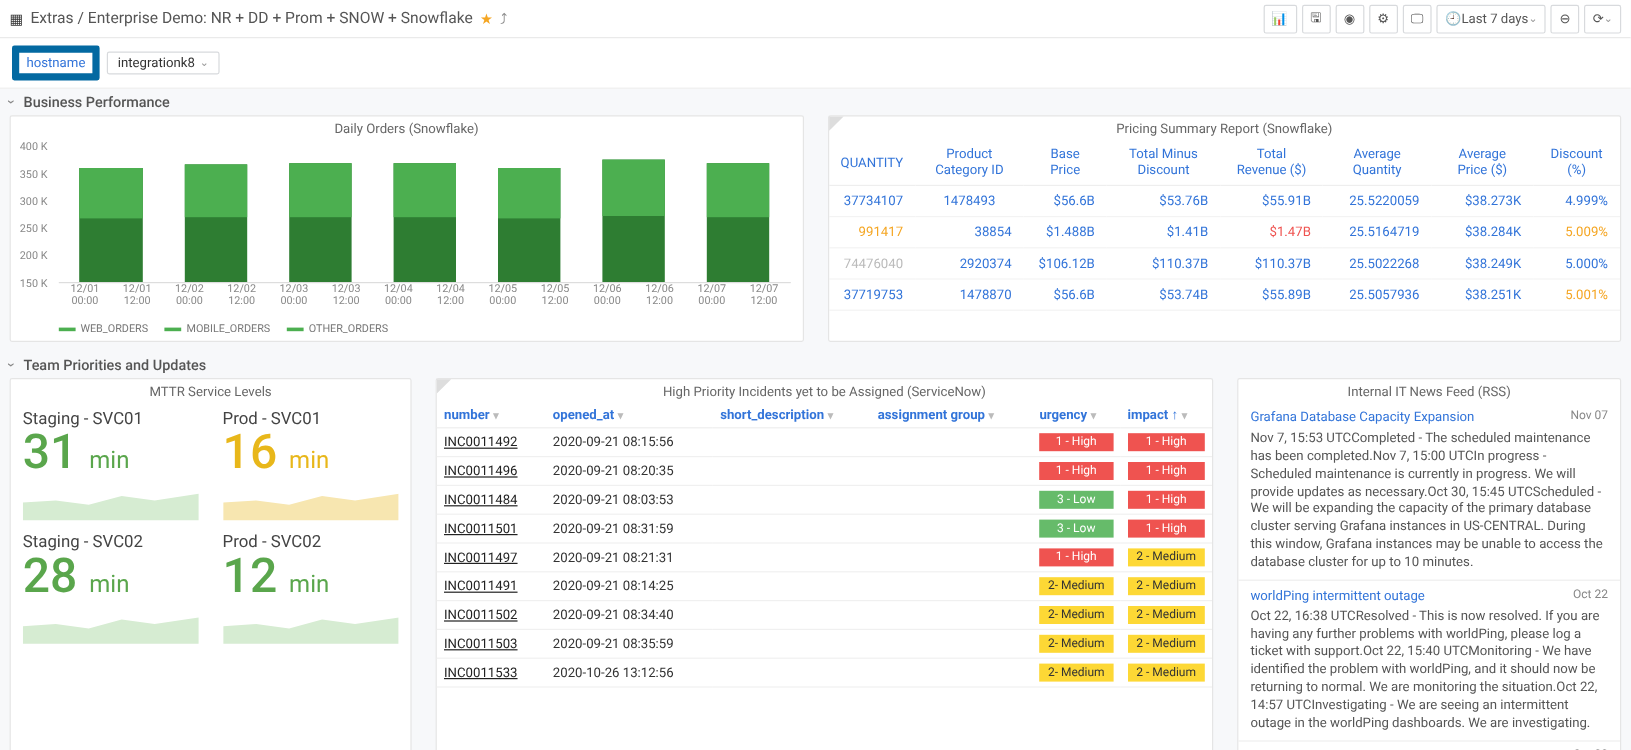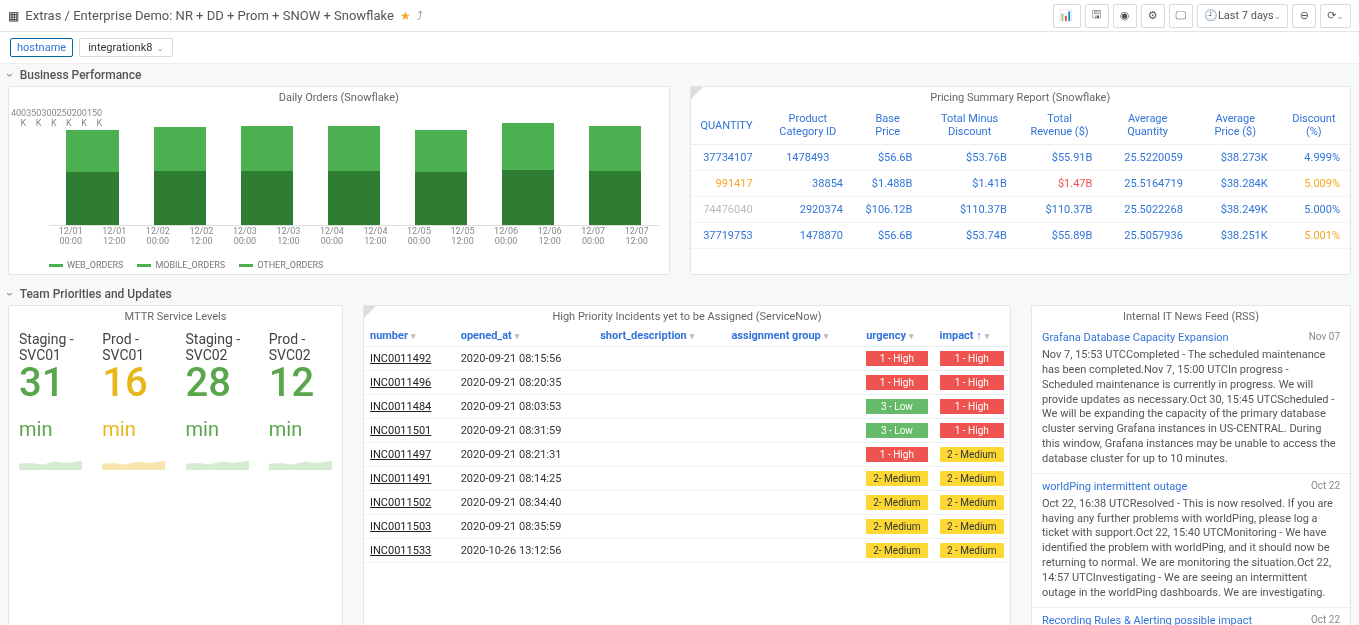--- a/index.html
+++ b/index.html
@@ -3,45 +3,45 @@
 <meta charset="utf-8">
 <style>
   html,body{margin:0;padding:0;font-family:Roboto,"Helvetica Neue",Arial,sans-serif;font-size:12px;color:#333;background:#f7f8fa}
   *{box-sizing:border-box}
   .topbar{display:flex;align-items:center;height:32px;padding:0 8px;background:#fff;border-bottom:1px solid #e5e5e5;gap:6px}
   .topbar .title{font-size:13px;color:#555}
   .topbar .star{color:#f5a623}
   .topbar .right{margin-left:auto;display:flex;gap:4px}
   .tb-btn{border:1px solid #d8dadd;background:#fff;height:24px;min-width:24px;border-radius:2px;display:flex;align-items:center;justify-content:center;font-size:11px;color:#555;padding:0 6px;cursor:pointer}
   .varrow{display:flex;align-items:center;gap:6px;padding:6px 10px;background:#fff;border-bottom:1px solid #eee}
-  .varlabel{color:#3274d9;border:1px solid #0369a1;padding:2px 6px;border-radius:2px;font-size:11px}
+  .varlabel{color:#3274d9;border:6px solid #0369a1;padding:2px 6px;border-radius:2px;font-size:11px}
   .vardrop{border:1px solid #d8dadd;background:#fff;padding:2px 8px;border-radius:2px;font-size:11px;color:#333;display:flex;align-items:center;gap:4px;cursor:pointer}
   .row-header{display:flex;align-items:center;gap:4px;padding:4px 8px;font-size:12px;font-weight:500;color:#555;cursor:pointer}
   .row-header::before{content:"›";display:inline-block;transform:rotate(90deg);margin-right:4px;color:#888}
   .panels{display:flex;gap:20px;padding:0 8px 8px 8px}
   .panel{background:#fff;border:1px solid #e5e5e5;border-radius:2px;position:relative;flex:1;min-height:80px}
   .panel-title{text-align:center;font-size:11px;color:#666;padding:4px 0 2px 0}
   .panel-corner{position:absolute;top:0;left:0;width:0;height:0;border-top:12px solid #ddd;border-right:12px solid transparent;cursor:pointer}
   
   .bar-chart{height:150px;padding:0 10px 0 40px;position:relative}
-  .yaxis{position:absolute;left:2px;top:0;bottom:24px;width:36px;display:flex;flex-direction:row;justify-content:space-between;font-size:9px;color:#888;text-align:right;padding:2px 2px 0 0}
+  .yaxis{position:absolute;left:2px;top:0;bottom:24px;width:36px;display:flex;flex-direction:column;justify-content:space-between;font-size:9px;color:#888;text-align:center;padding:2px 2px 0 0}
   .bars{display:flex;height:120px;align-items:flex-end;gap:0;border-bottom:1px solid #ddd}
   .slot{flex:1;display:flex;align-items:flex-end;justify-content:center;height:100%;padding:0 4px;position:relative}
   .bar{width:66%;background:#2e7d32;position:relative}
   .bar .light{position:absolute;left:0;right:0;top:0;background:#4caf50}
   .xaxis{display:flex;font-size:9px;color:#888}
   .xaxis span{flex:1;text-align:center}
   .legend{display:flex;gap:14px;padding:4px 0 4px 40px;font-size:9px;color:#777}
   .legend span::before{content:"";display:inline-block;width:14px;height:3px;background:#4caf50;margin-right:4px;vertical-align:middle}
   
   table.pricing{width:100%;border-collapse:collapse;font-size:11px}
   table.pricing th{color:#3274d9;font-weight:400;padding:6px 10px;border-bottom:1px solid #eee;font-size:11px}
   table.pricing td{text-align:right;padding:6px 10px;border-bottom:1px solid #f3f3f3;color:#3274d9}
   
-  .mttr-grid{display:grid;grid-template-columns:1fr 1fr 1fr 1fr;gap:0}
+  .mttr-grid{display:grid;grid-template-columns:1fr 1fr;gap:0}
   .mttr-cell{padding:6px 10px 0 10px}
   .mttr-label{font-size:14px;color:#444}
   .mttr-val{font-size:40px;font-weight:500;line-height:1}
   .mttr-unit{font-size:20px;font-weight:400}
   .spark{height:36px;width:100%;margin-top:2px}
   
   table.inc{width:100%;border-collapse:collapse;font-size:11px}
   table.inc th{color:#3274d9;font-weight:700;text-align:left;padding:4px 6px;border-bottom:1px solid #eee;position:relative}
   table.inc td{padding:4px 6px;border-bottom:1px solid #f0f0f0}
   table.inc td.num{text-decoration:underline;color:#222;cursor:pointer}

